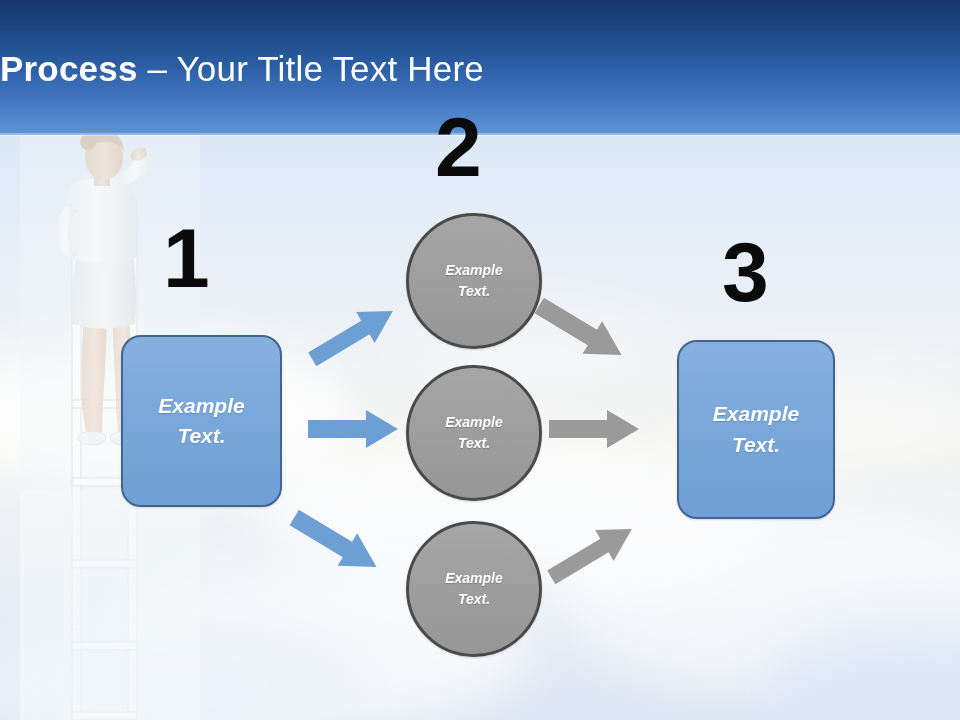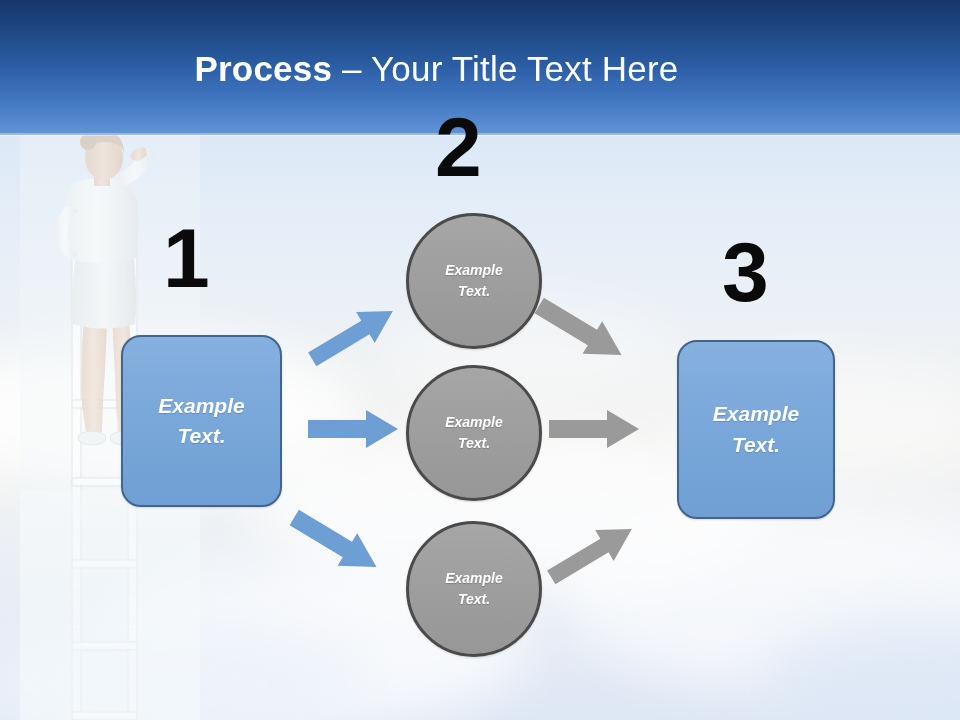--- a/index.html
+++ b/index.html
@@ -42,21 +42,21 @@
   .header{
     position:absolute;left:0;top:0;width:960px;height:135px;
     background:linear-gradient(180deg,#17366a 0%,#1e4782 22%,#2b5da3 48%,#3f75bf 72%,#5b90d2 96%,#6396d6 100%);
   }
   .header-rule{
     position:absolute;left:0;top:133px;width:960px;height:3px;
     background:rgba(255,255,255,.35);
   }
   .title{
     position:absolute;left:0;top:48px;width:873px;
-    text-align:center;color:#ffffff;
+    text-align:left;color:#ffffff;
     font-size:35px;line-height:42px;letter-spacing:.2px;
     white-space:nowrap;
   }
   .title .bold{font-weight:bold;}
   .title .dash{font-weight:normal;}
   .title .rest{font-weight:normal;}
 
   
   .photo{
     position:absolute;left:20px;top:130px;width:180px;height:590px;

